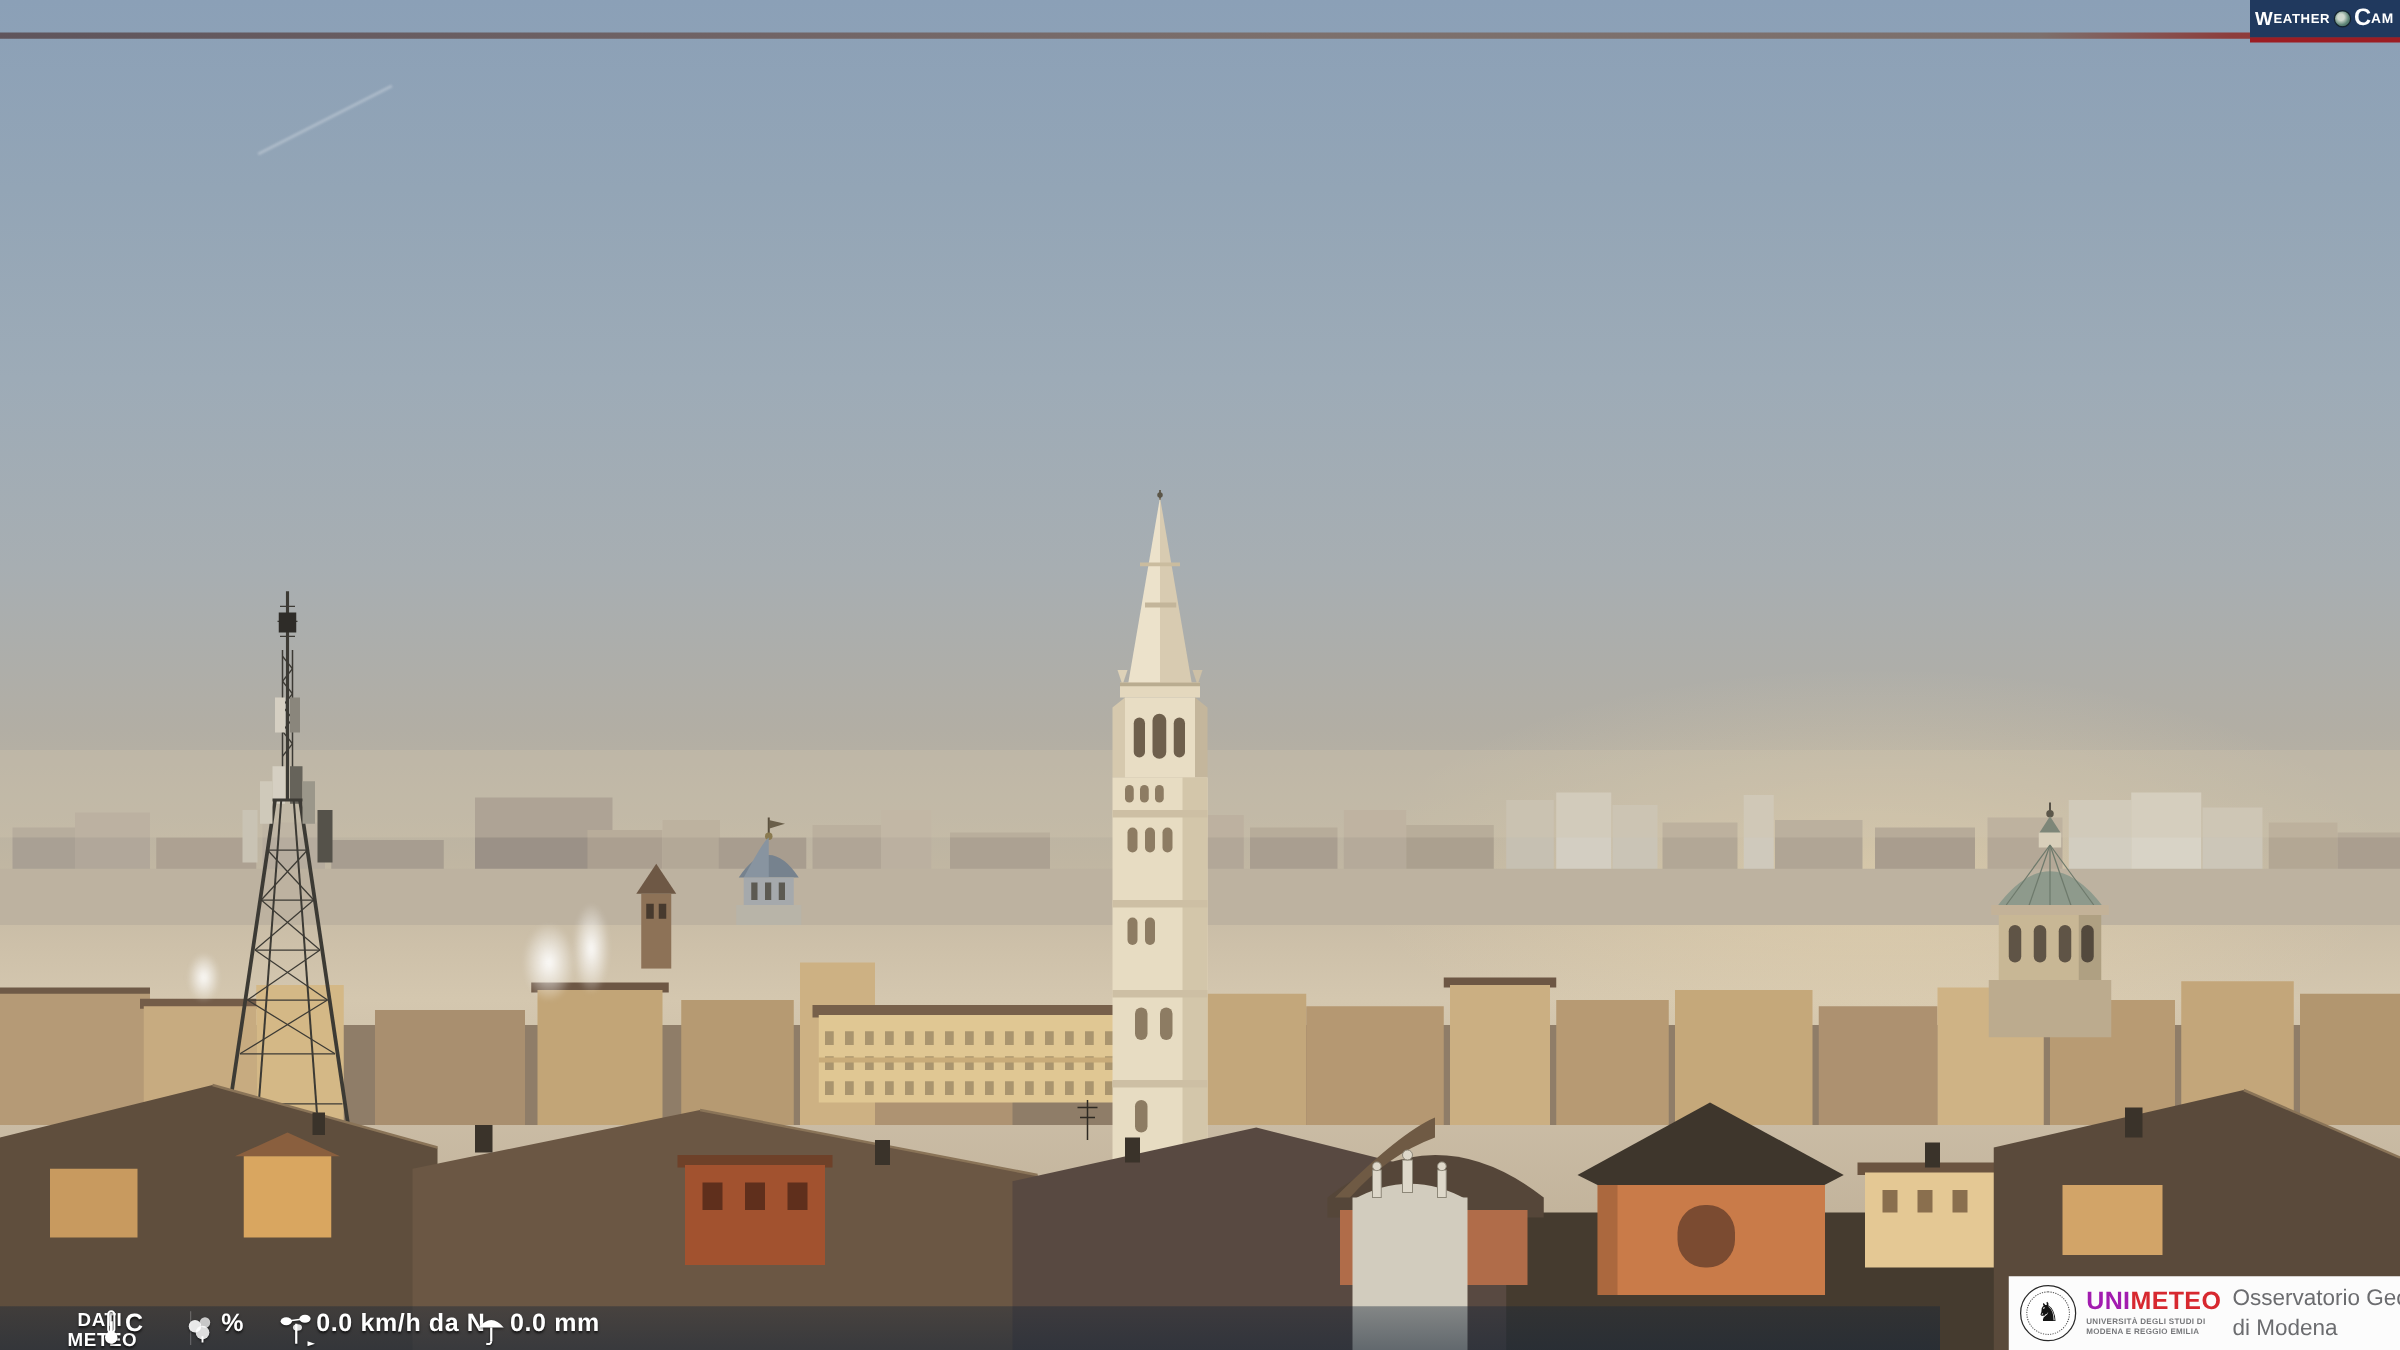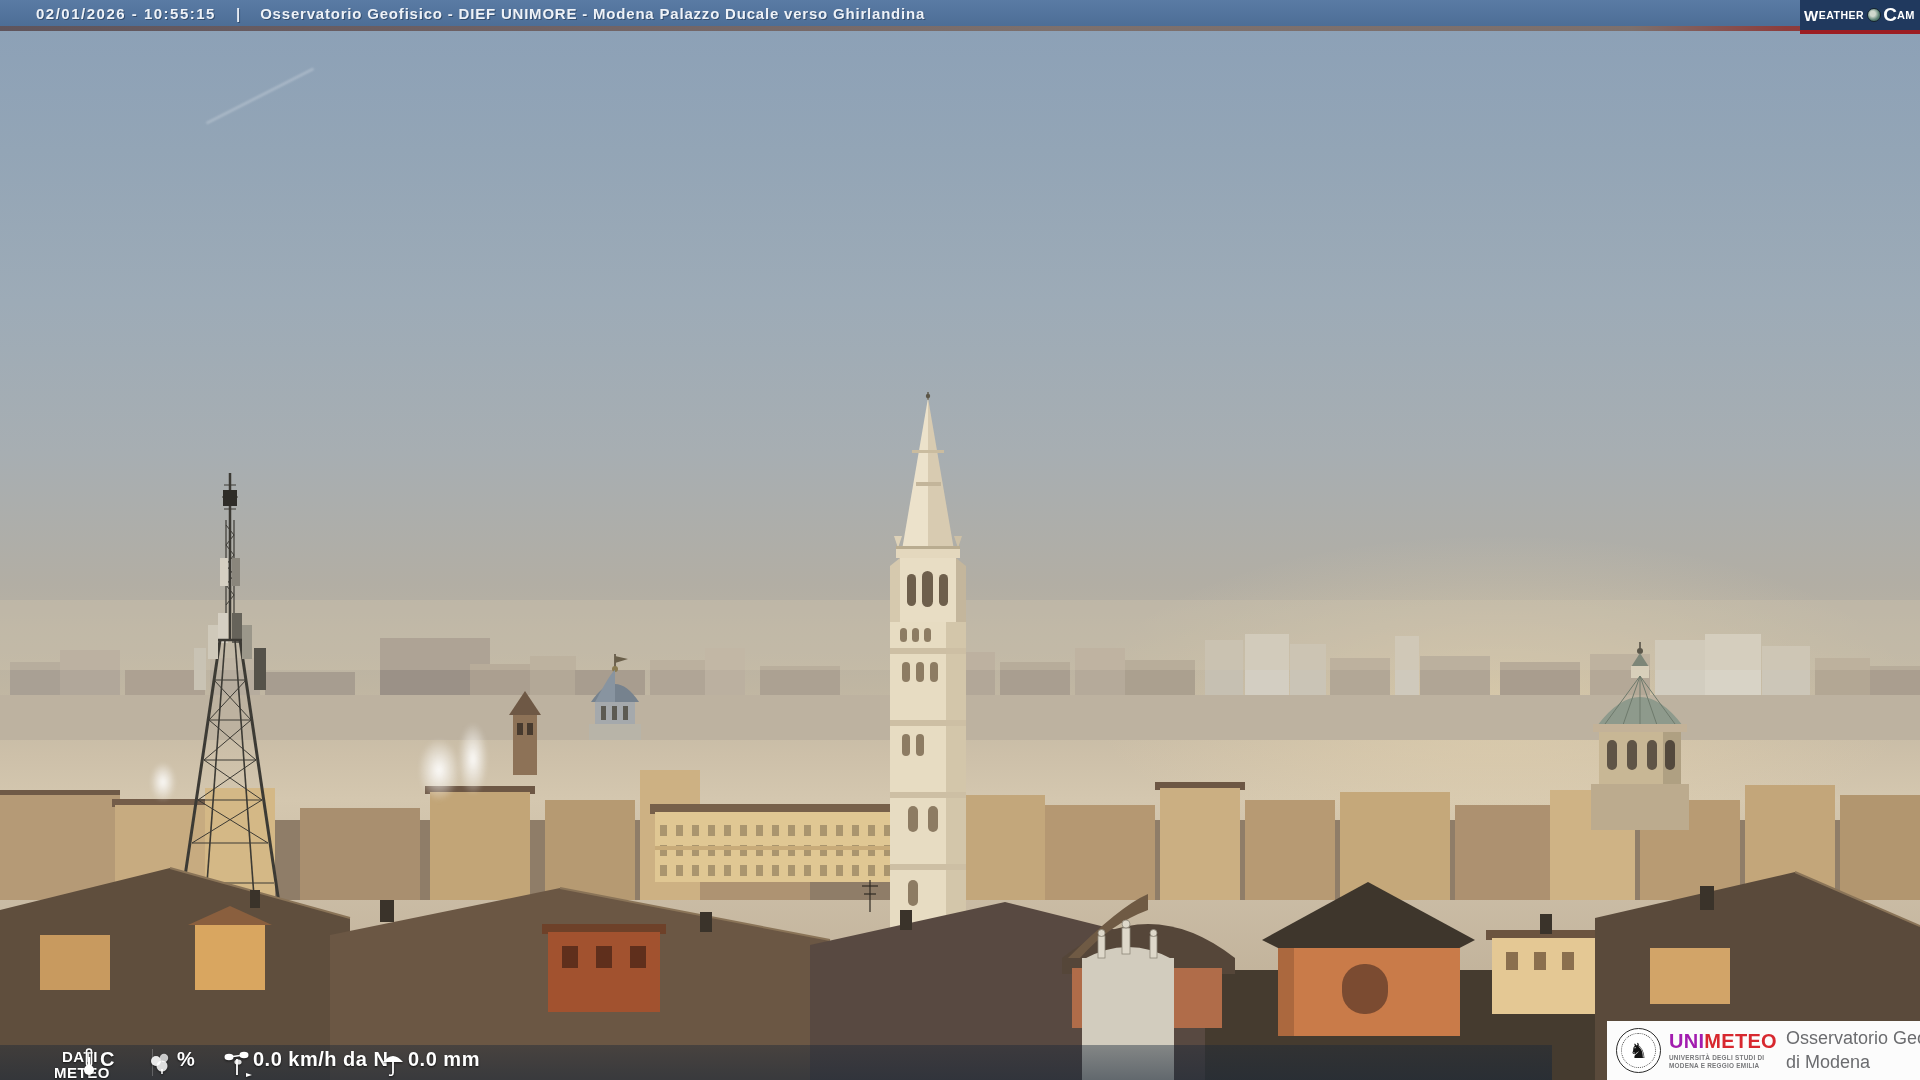--- a/index.html
+++ b/index.html
@@ -371,25 +371,20 @@
       <rect x="1700" y="46" width="14" height="24"></rect>
         <rect x="250" y="50" width="10" height="18"></rect>
     </g>
     <g stroke="#2f2a23" stroke-width="1.2">
       <line x1="870" y1="40" x2="870" y2="72"></line>
         <line x1="862" y1="46" x2="878" y2="46"></line>
         <line x1="864" y1="54" x2="876" y2="54"></line>
     </g>
   </svg>
 
-  <div class="topbar">
-    <span class="dt">02/01/2026 - 10:55:15</span>
-    <span class="sep">|</span>
-    <span class="ttl">Osservatorio Geofisico - DIEF UNIMORE - Modena Palazzo Ducale verso Ghirlandina</span>
-  </div>
   <div class="understrip"></div>
 
   <div class="wcam">
     <span class="w-init">W</span>
       <span class="w-rest">EATHER</span>
     <span class="lens"></span>
     <span class="c-init">C</span>
       <span class="c-rest">AM</span>
   </div>
   <div class="wcam-red"></div>

